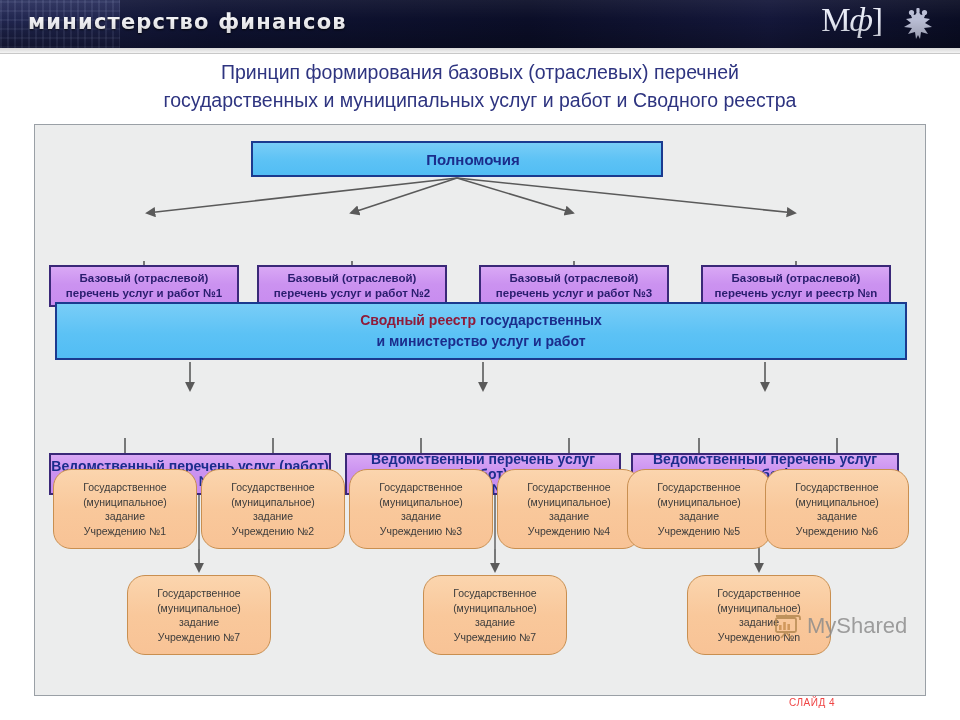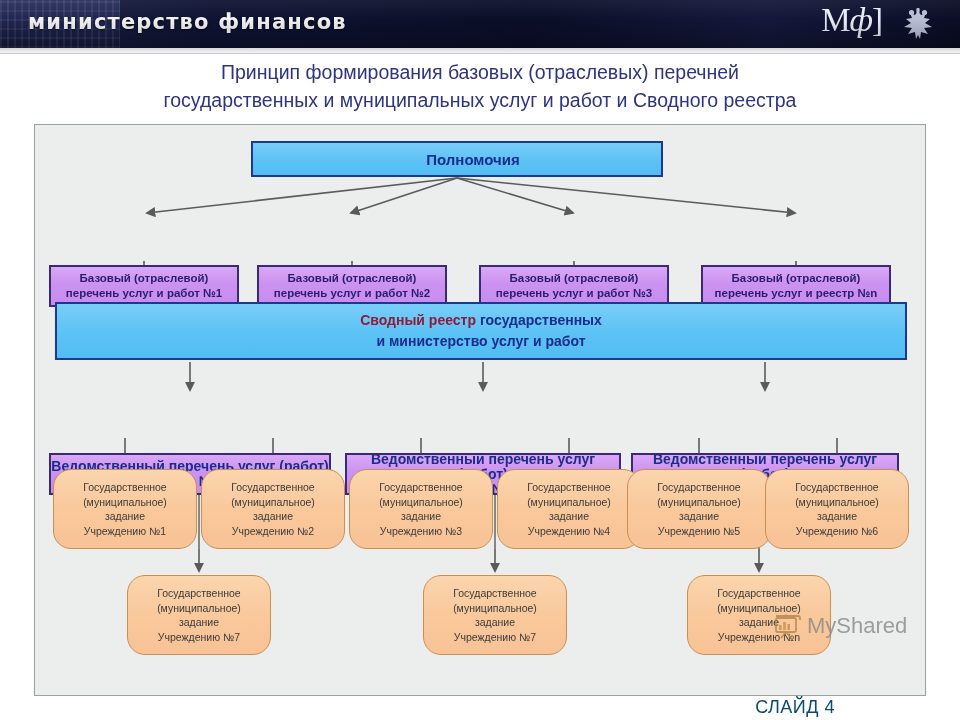--- a/index.html
+++ b/index.html
@@ -117,21 +117,21 @@
 
   
   .watermark {
     position:absolute; left: 738px; top: 484px; width: 150px; height: 34px;
     display:flex; align-items:center; gap:6px; opacity:.82;
   }
   .wm-text { color:#8b8b8b; font-size:22px; font-family:"Liberation Sans", sans-serif; }
 
   .slide-footer {
     position: absolute; right: 14px; top: 697px;
-    color:#0c4a6e; font-size: 18px; letter-spacing:.5px;
+    color:#ef4444; font-size: 10px; letter-spacing:.5px;
   }
 </style>
 </head>
 <body>
 
 <div id="root">
 
   <div class="banner">
     <div class="banner-bldg"></div>
     <div class="banner-title">министерство  финансов</div>

